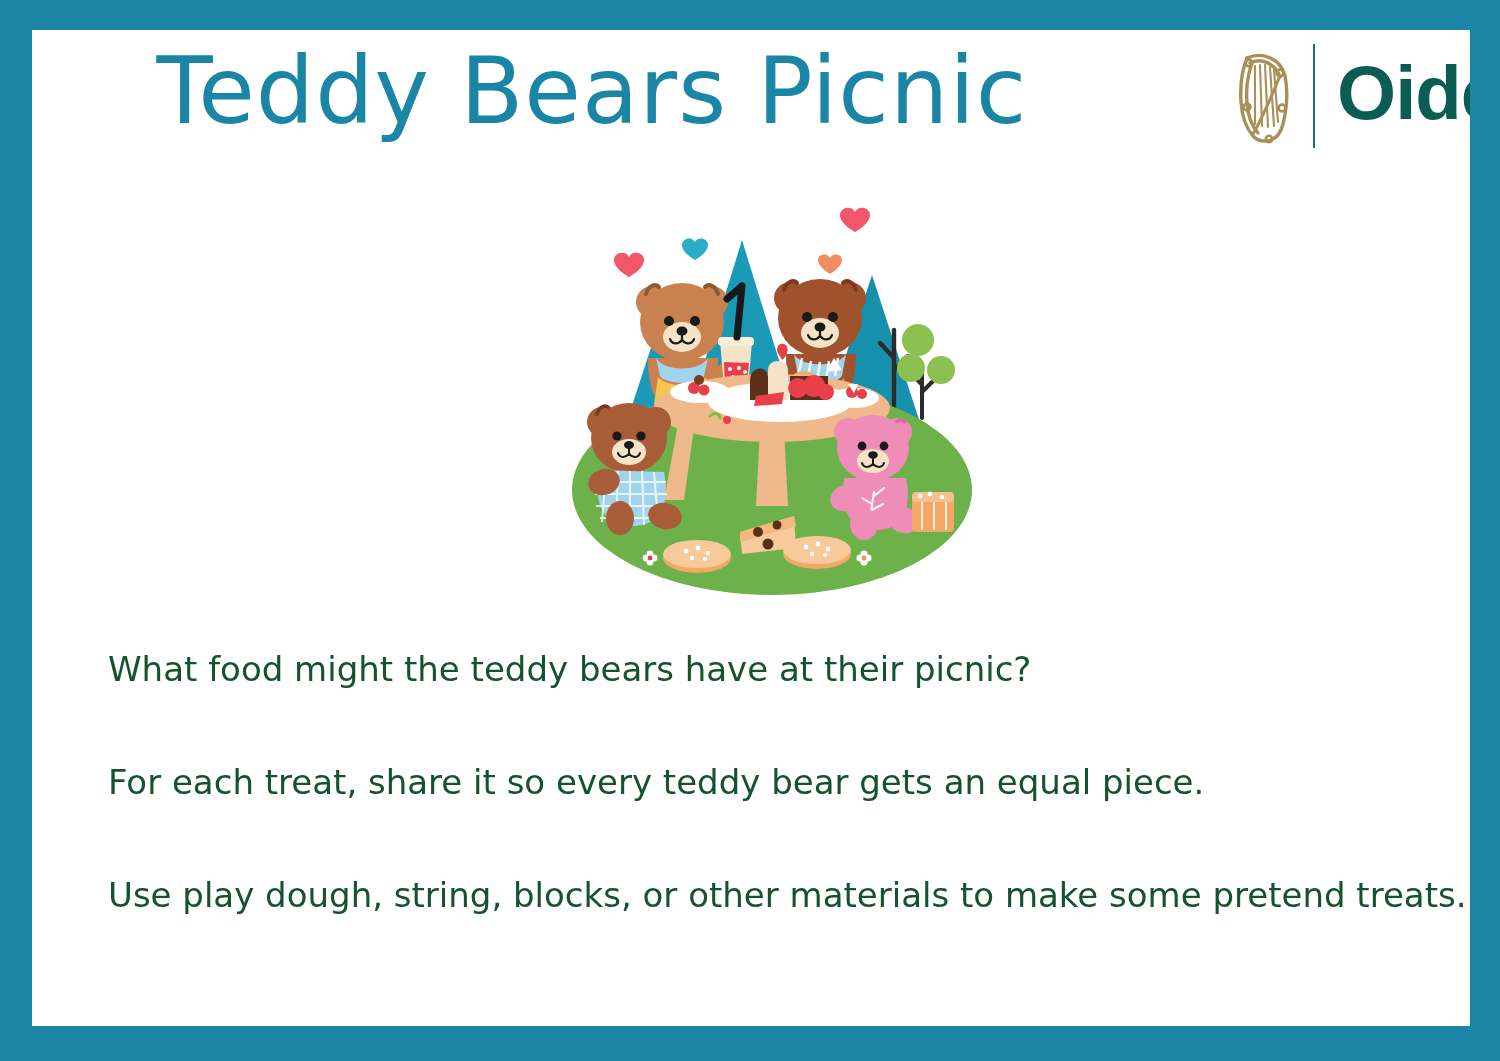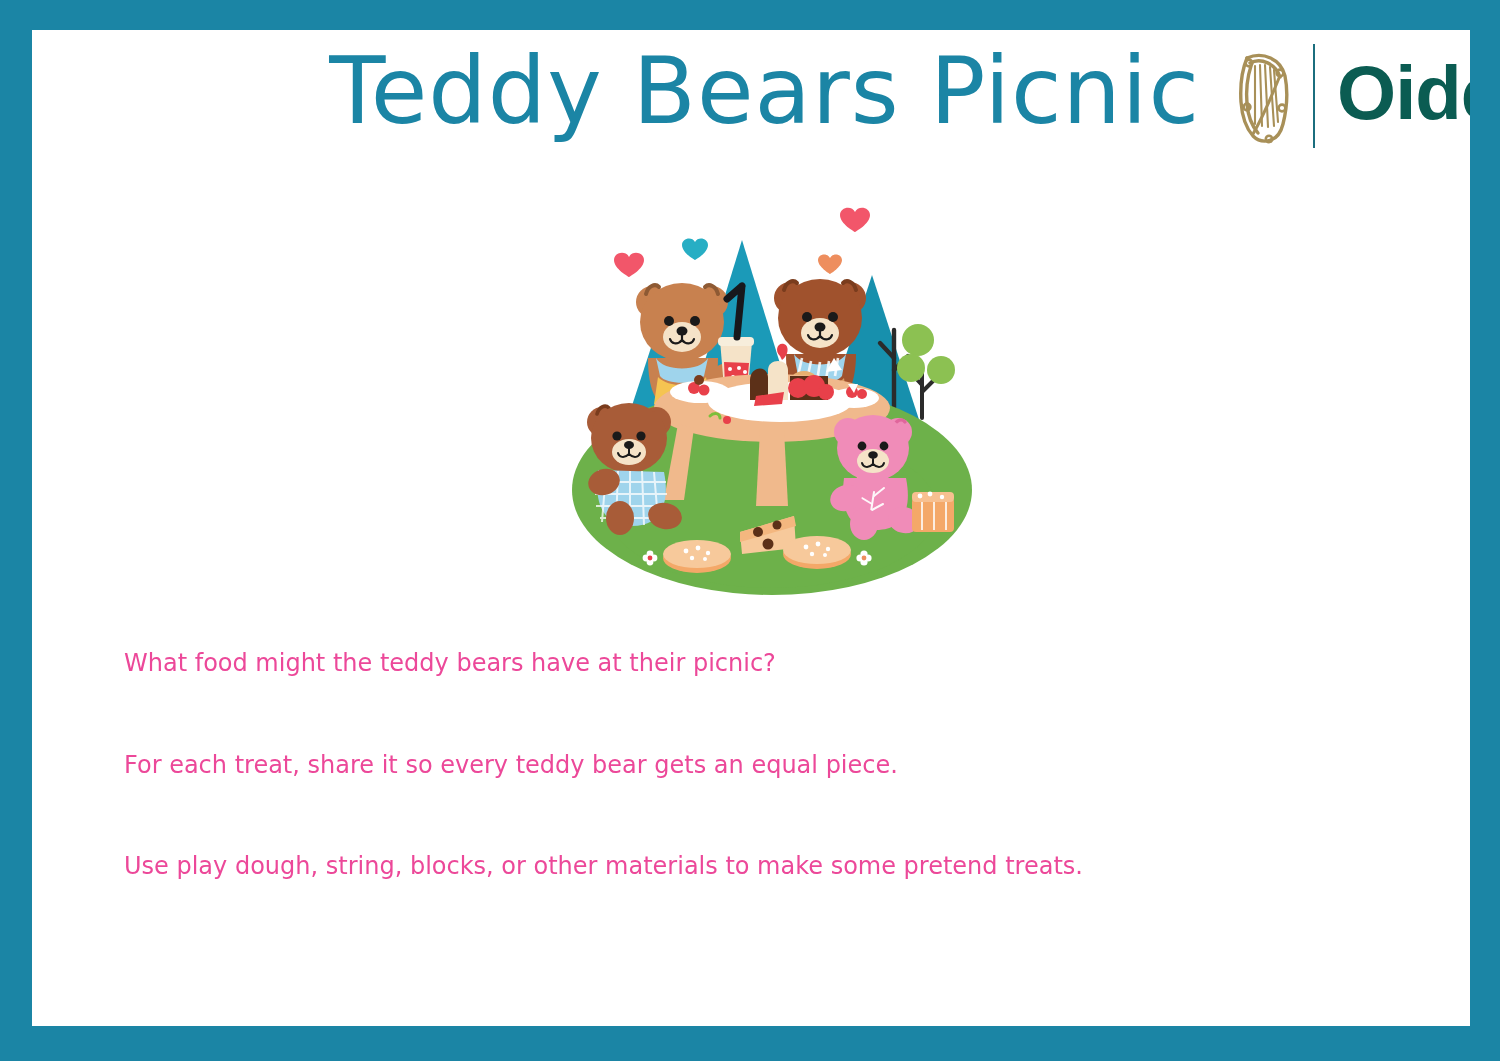--- a/index.html
+++ b/index.html
@@ -30,28 +30,27 @@
     background: #ffffff;
     overflow: hidden;
   }
 
   
   .title {
     position: absolute;
     left: 0;
     top: 8px;
     width: 1120px;
-    text-align: right;
+    text-align: center;
     font-family: "DejaVu Sans", sans-serif;
     font-size: 92px;
     font-weight: 400;
     letter-spacing: 1px;
     color: #1B85A5;
     white-space: nowrap;
-    padding-left: 48px;
   }
 
   .brand {
     position: absolute;
     right: -32px;
     top: 10px;
     display: flex;
     align-items: center;
     height: 112px;
   }
@@ -88,27 +87,26 @@
 
   
   .body-copy {
     position: absolute;
     left: 76px;
     top: 620px;
     width: 1340px;
   }
   .body-line {
     font-family: "DejaVu Sans", sans-serif;
-    font-size: 24px;
+    font-size: 34px;
     font-weight: 400;
-    color: #ec4899;
+    color: #14532d;
     line-height: 1.15;
     margin-bottom: 74px;
     white-space: nowrap;
-    margin-left: 16px;
   }
   .body-line:last-child { margin-bottom: 0; }
 </style>
 </head>
 <body>
 
 <div class="card">
   <div class="page">
 
     <div class="title">Teddy Bears Picnic</div>

